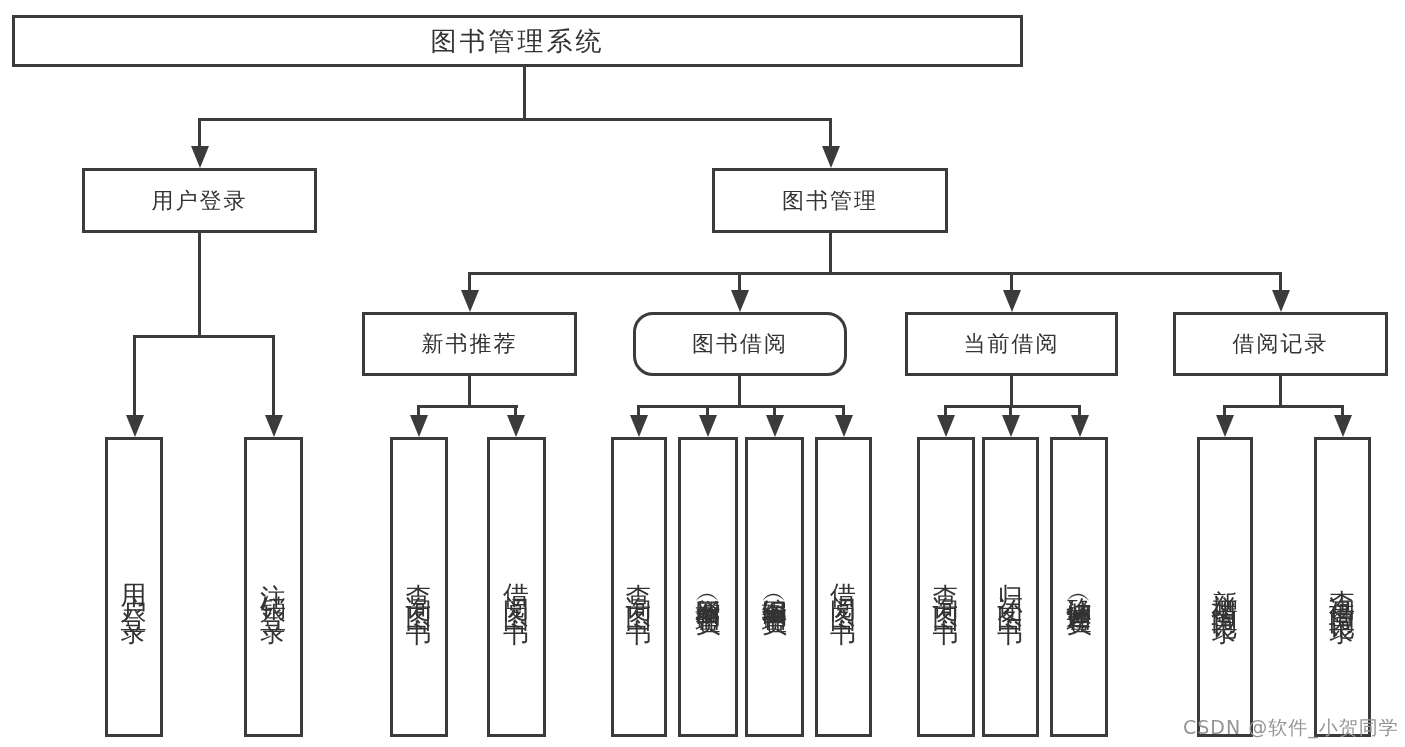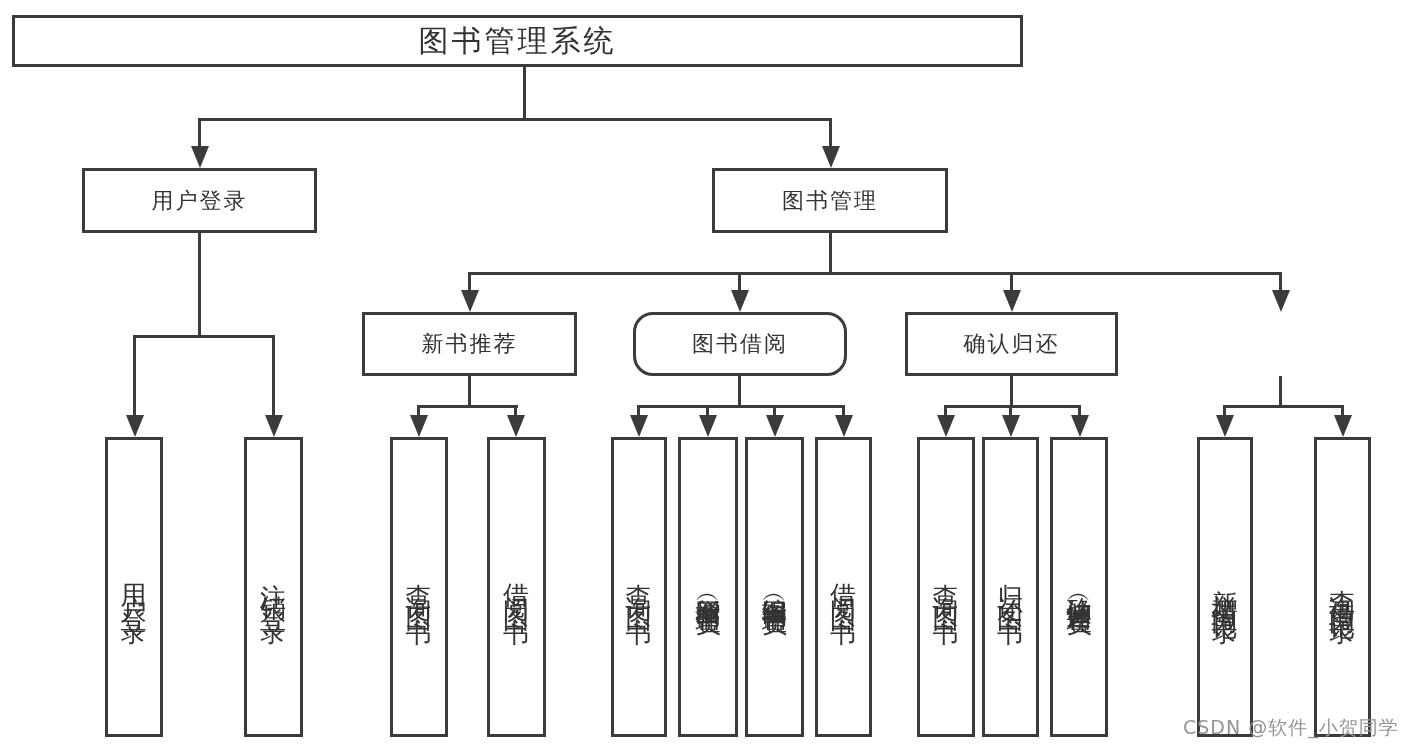--- a/index.html
+++ b/index.html
@@ -22,21 +22,21 @@
     position:absolute;
     box-sizing:border-box;
     border:3px solid var(--line);
     background:#fff;
     display:flex;
     align-items:center;
     justify-content:center;
     white-space:nowrap;
   }
   .box.h{font-size:22px;letter-spacing:2px;}
-  .box.root{font-size:30px;letter-spacing:3px;}
+  .box.root{font-size:26px;letter-spacing:3px;}
   .box.v{
     writing-mode:vertical-rl;
     text-orientation:mixed;
     font-size:26px;
     line-height:1;
   }
   .box.v.t4{letter-spacing:12px;}
   .box.v.t6{letter-spacing:6px;}
   .box.v.t9{letter-spacing:2px;font-size:25px;}
   
@@ -84,21 +84,22 @@
 
   <div class="vline" style="left:829px;top:233px;height:40px;"></div>
   <div class="hline" style="left:468px;top:272px;width:814px;"></div>
   <div class="arrow" style="left:468px;top:273px;height:17px;"></div>
   <div class="arrow" style="left:738px;top:273px;height:17px;"></div>
   <div class="arrow" style="left:1010px;top:273px;height:17px;"></div>
   <div class="arrow" style="left:1279px;top:273px;height:17px;"></div>
 
   <div class="box h" style="left:362px;top:312px;width:215px;height:64px;text-align:right;">新书推荐</div>
   <div class="box h" style="left:633px;top:312px;width:214px;height:64px;border-radius:20px;">图书借阅</div>
-  <div class="box h" style="left:905px;top:312px;width:213px;height:64px;">确认归还</div>
+  <div class="box h" style="left:905px;top:312px;width:213px;height:64px;">当前借阅</div>
+  <div class="box h" style="left:1173px;top:312px;width:215px;height:64px;">借阅记录</div>
 
   <div class="vline" style="left:468px;top:376px;height:30px;"></div>
   <div class="vline" style="left:738px;top:376px;height:30px;"></div>
   <div class="vline" style="left:1010px;top:376px;height:30px;"></div>
   <div class="vline" style="left:1279px;top:376px;height:30px;"></div>
 
   <div class="hline" style="left:417px;top:405px;width:101px;"></div>
   <div class="hline" style="left:637px;top:405px;width:208px;"></div>
   <div class="hline" style="left:944px;top:405px;width:137px;"></div>
   <div class="hline" style="left:1223px;top:405px;width:121px;"></div>

